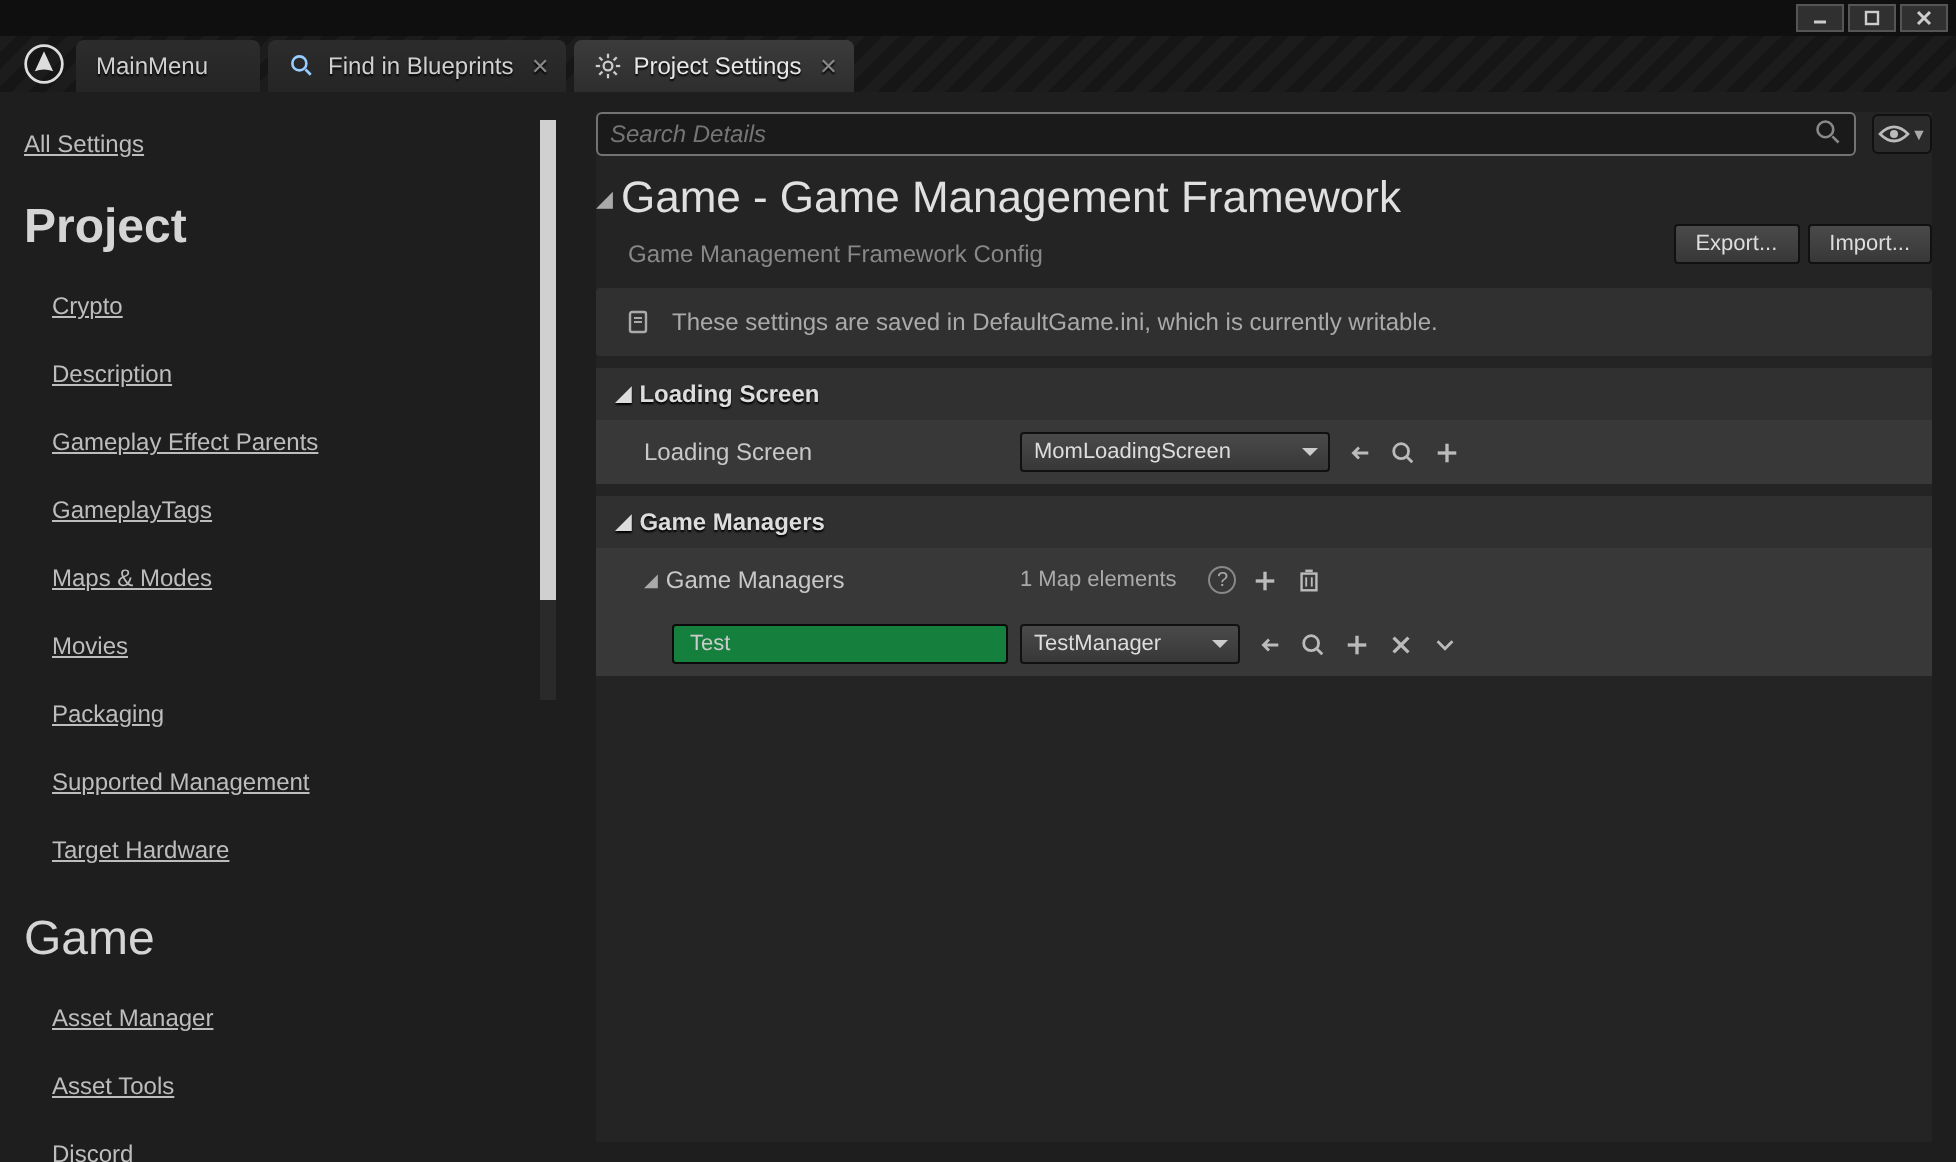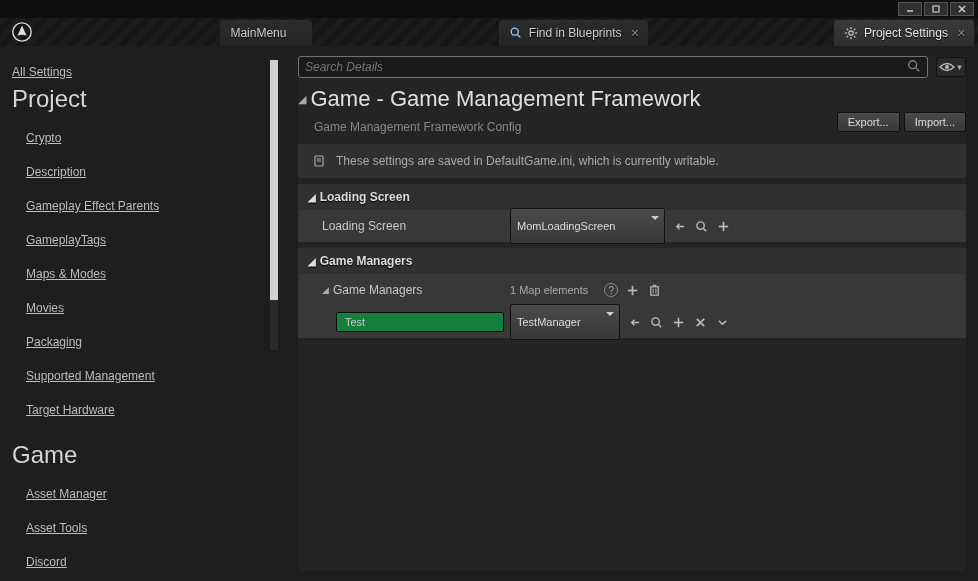--- a/index.html
+++ b/index.html
@@ -5,36 +5,36 @@
 * { margin:0; padding:0; box-sizing:border-box; font-family:"Segoe UI", Tahoma, sans-serif; }
 body { background:#1a1a1a; width:978px; height:581px; overflow:hidden; color:#c0c0c0; font-size:12px; position:relative; }
 
 
 .titlebar { height:18px; background:#0f0f0f; display:flex; justify-content:space-between; align-items:center; }
 .win-controls { display:flex; gap:0; margin-right:4px; }
 .win-btn { width:24px; height:14px; background:#303030; border:1px solid #555; display:flex; align-items:center; justify-content:center; color:#ccc; font-size:10px; margin-left:2px; cursor:pointer; }
 .win-btn svg { width:10px; height:10px; }
 
 
-.tabrow { height:28px; background:repeating-linear-gradient(135deg,#1c1c1c 0 6px,#161616 6px 12px); display:flex; align-items:flex-end; padding-left:6px;justify-content:space-between; }
+.tabrow { height:28px; background:repeating-linear-gradient(135deg,#1c1c1c 0 6px,#161616 6px 12px); display:flex; align-items:flex-end; padding-left:6px; }
 .ue-logo { width:32px; height:28px; display:flex; align-items:center; justify-content:center; }
 .ue-logo svg { width:22px; height:22px; }
 .tab { height:26px; padding:0 26px 0 10px; background:linear-gradient(#2c2c2c,#252525); border-radius:4px 4px 0 0; display:flex; align-items:center; gap:6px; margin-right:4px; position:relative; cursor:pointer; color:#d0d0d0; text-shadow:0 1px 1px #000; font-size:12px; }
 .tab.active { background:linear-gradient(#3b3b3b,#2e2e2e); color:#e8e8e8; }
 .tab .close { position:absolute; right:8px; color:#888; font-size:11px; }
 .tab-icon { width:14px; height:14px; display:flex; align-items:center; justify-content:center; }
 
 
 .main { display:flex; height:535px; background:#1e1e1e; }
 .sidebar { width:298px; background:#1e1e1e; padding:14px 8px 14px 12px; overflow:hidden; position:relative; }
 .scroll-track { position:absolute; right:20px; top:14px; width:8px; height:290px; background:#2a2a2a; border-radius:0; }
 .scroll-thumb { position:absolute; right:20px; top:14px; width:8px; height:240px; background:#d0d0d0; border-radius:0; cursor:pointer; }
 .side-link { color:#bdbdbd; text-decoration:underline; font-size:12px; padding:5px 0; display:block; cursor:pointer; }
 .side-section { font-size:24px; color:#d5d5d5; font-weight:400; margin:14px 0 8px 0; }
-.side-section.first { margin-top:1px; }
+.side-section.first { margin-top:16px;font-weight:bold; }
 .side-group { padding-left:14px; }
 .side-item { padding:5px 0; position:relative; }
 
 
 .content { flex:1; background:#242424; padding:0; display:flex; flex-direction:column; margin:10px 12px 10px 0; }
 .search-row { display:flex; align-items:center; gap:8px; padding:0 0 8px 0; }
 .search-box { flex:1; height:22px; background:#1a1a1a; border:1px solid #737373; border-radius:3px; display:flex; align-items:center; padding:0 6px; }
 .search-box input { flex:1; background:transparent; border:none; outline:none; color:#aaa; font-size:12px; font-style:italic; }
 .eye-btn { width:30px; height:20px; background:#2a2a2a; border:1px solid #111; border-radius:3px; display:flex; align-items:center; justify-content:center; cursor:pointer; gap:1px; }
 
@@ -47,21 +47,21 @@
 
 .infobar { background:#303030; padding:10px 14px; margin-top:8px; display:flex; align-items:center; gap:10px; color:#aaa; font-size:12px; border-radius:2px; }
 .infobar-icon { width:14px; height:14px; display:flex; align-items:center; justify-content:center; }
 
 .section-hdr { background:#303030; padding:6px 10px; margin-top:6px; display:flex; align-items:center; gap:4px; font-weight:bold; text-shadow:0 1px 1px #000; color:#ddd; font-size:12px; }
 .prop-body { background:#383838; }
 .prop-row { display:flex; align-items:center; height:32px; }
 .prop-label { width:212px; padding-left:24px; color:#c8c8c8; font-size:12px; display:flex; align-items:center; gap:4px; }
 .prop-label .tri { font-size:9px; color:#aaa; }
 .prop-value { flex:1; display:flex; align-items:center; gap:6px; }
-.dropdown { background:linear-gradient(#4a4a4a,#383838); border:1px solid #111; height:36px; display:flex; align-items:center; padding:0 18px 0 6px; font-size:11px; color:#ddd; border-radius:2px; position:relative; cursor:pointer; min-width:110px; }
+.dropdown { background:linear-gradient(#4a4a4a,#383838); border:1px solid #111; height:20px; display:flex; align-items:center; padding:0 18px 0 6px; font-size:11px; color:#ddd; border-radius:2px; position:relative; cursor:pointer; min-width:110px; }
 .dropdown::after { content:""; position:absolute; right:5px; top:7px; border:4px solid transparent; border-top-color:#ccc; }
 .icon-btn { width:16px; height:16px; display:flex; align-items:center; justify-content:center; cursor:pointer; color:#bbb; }
 .icon-btn svg { width:13px; height:13px; }
 .text-input { background:#15803d; border:1px solid #0a0a0a; color:#ccc; height:20px; padding:0 8px; font-size:11px; width:168px; border-radius:2px; outline:none; }
 .map-info { color:#aaa; font-size:11px; margin-right:10px; }
 .help-circle { width:14px; height:14px; border:1px solid #888; border-radius:50%; display:flex; align-items:center; justify-content:center; font-size:10px; color:#aaa; cursor:pointer; }
 .prop-row.sub .prop-label { padding-left:38px; }
 .section-hdr .tri { font-size:10px; }
 </style>
 </head>

